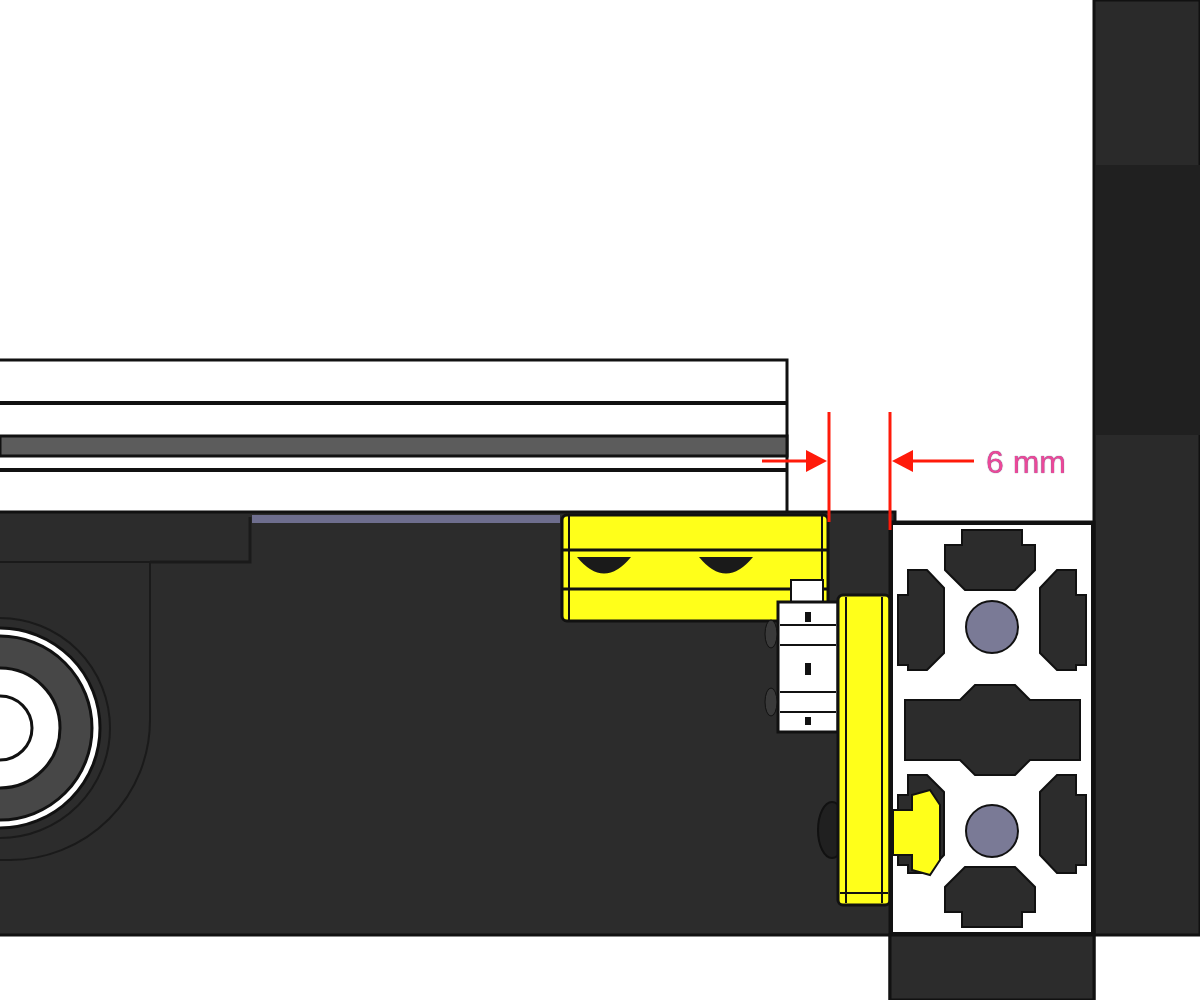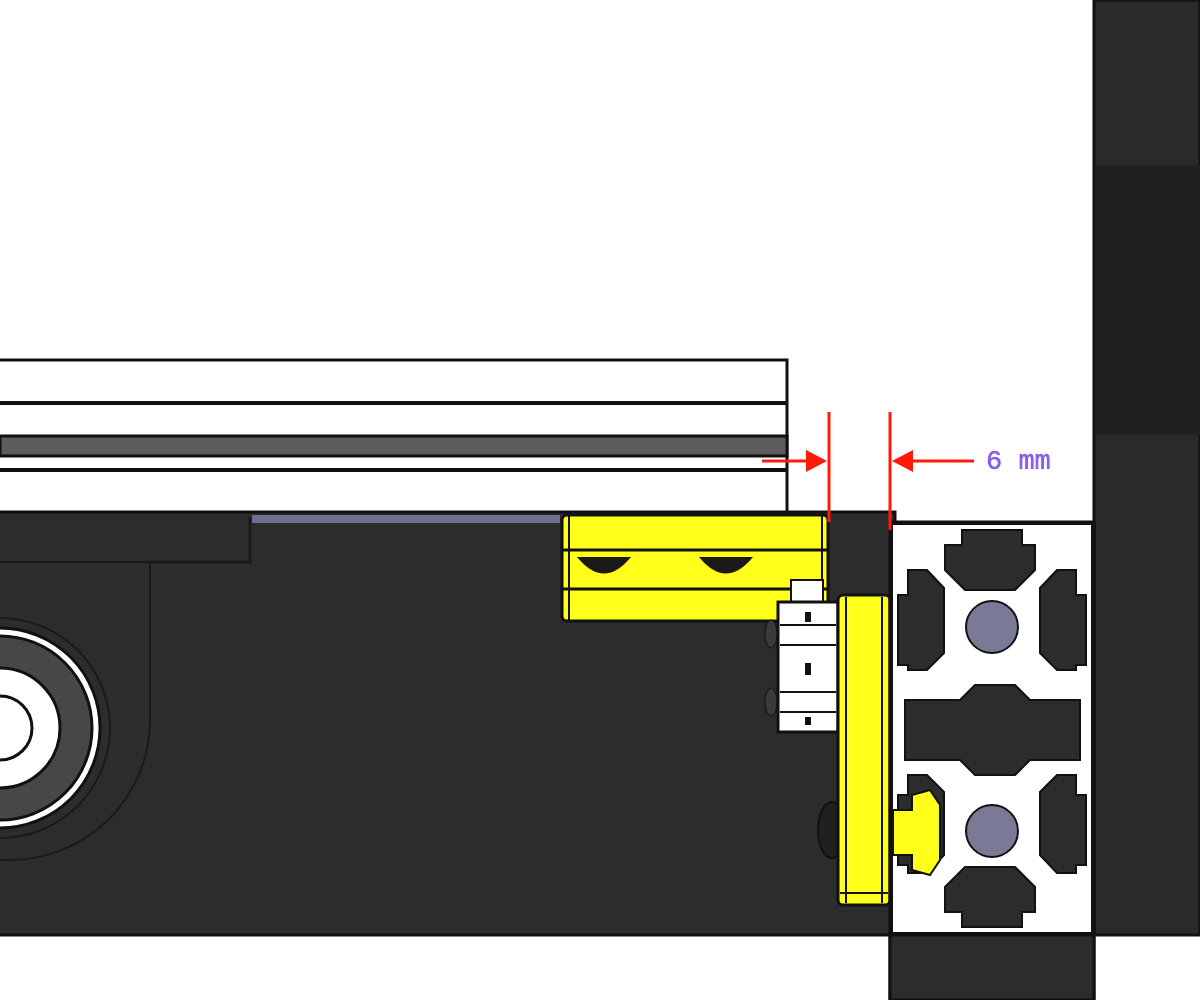--- a/index.html
+++ b/index.html
@@ -1,23 +1,23 @@
 <!DOCTYPE html>
 <html><head>
   <meta charset="utf-8">
   <style>
     html, body { margin: 0; padding: 0; background: #ffffff; }
     body { width: 1200px; height: 1000px; overflow: hidden; position: relative; }
     #canvas { position: absolute; left: 0; top: 0; width: 1200px; height: 1000px; }
     .dim-label {
       position: absolute;
       left: 986px; top: 440px;
-      font-family: Liberation Mono, monospace;
-      font-size: 27px;
-      color: #8b5cf6;
+      font-family: Liberation Sans, sans-serif;
+      font-size: 32px;
+      color: #ec4899;
       letter-spacing: 0px;
       line-height: 44px;
       text-shadow: 0 0 1px #4a3a6a;
       white-space: nowrap;
     }
   </style>
 </head>
 <body>
 
 <svg id="canvas" viewBox="0 0 1200 1000" xmlns="http://www.w3.org/2000/svg">

